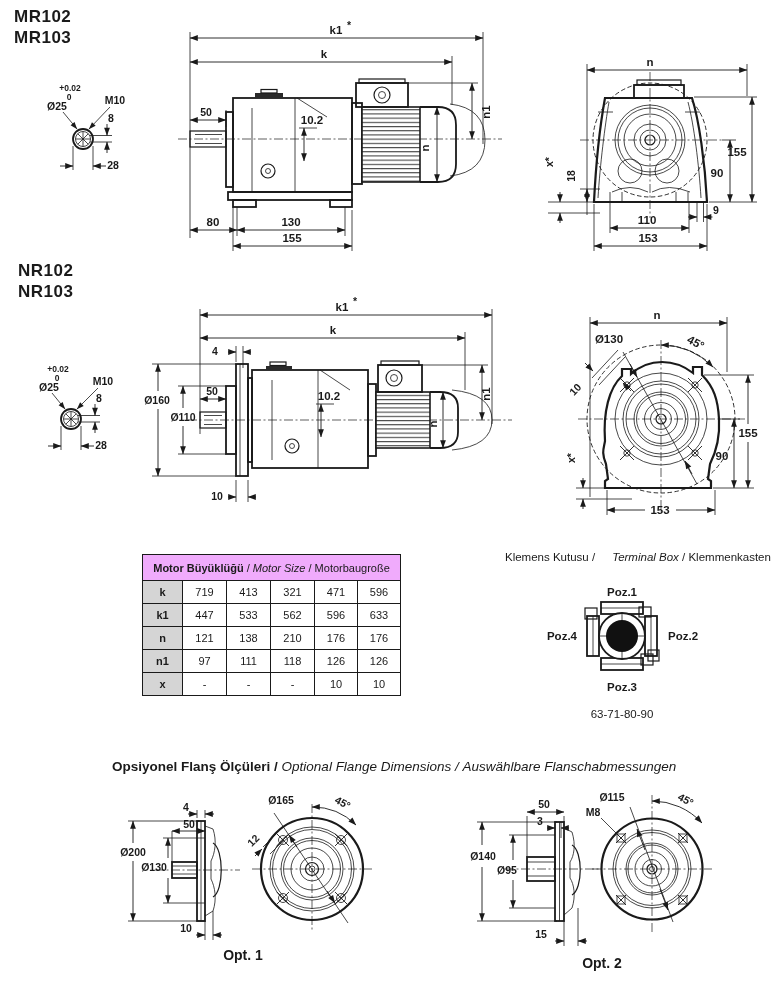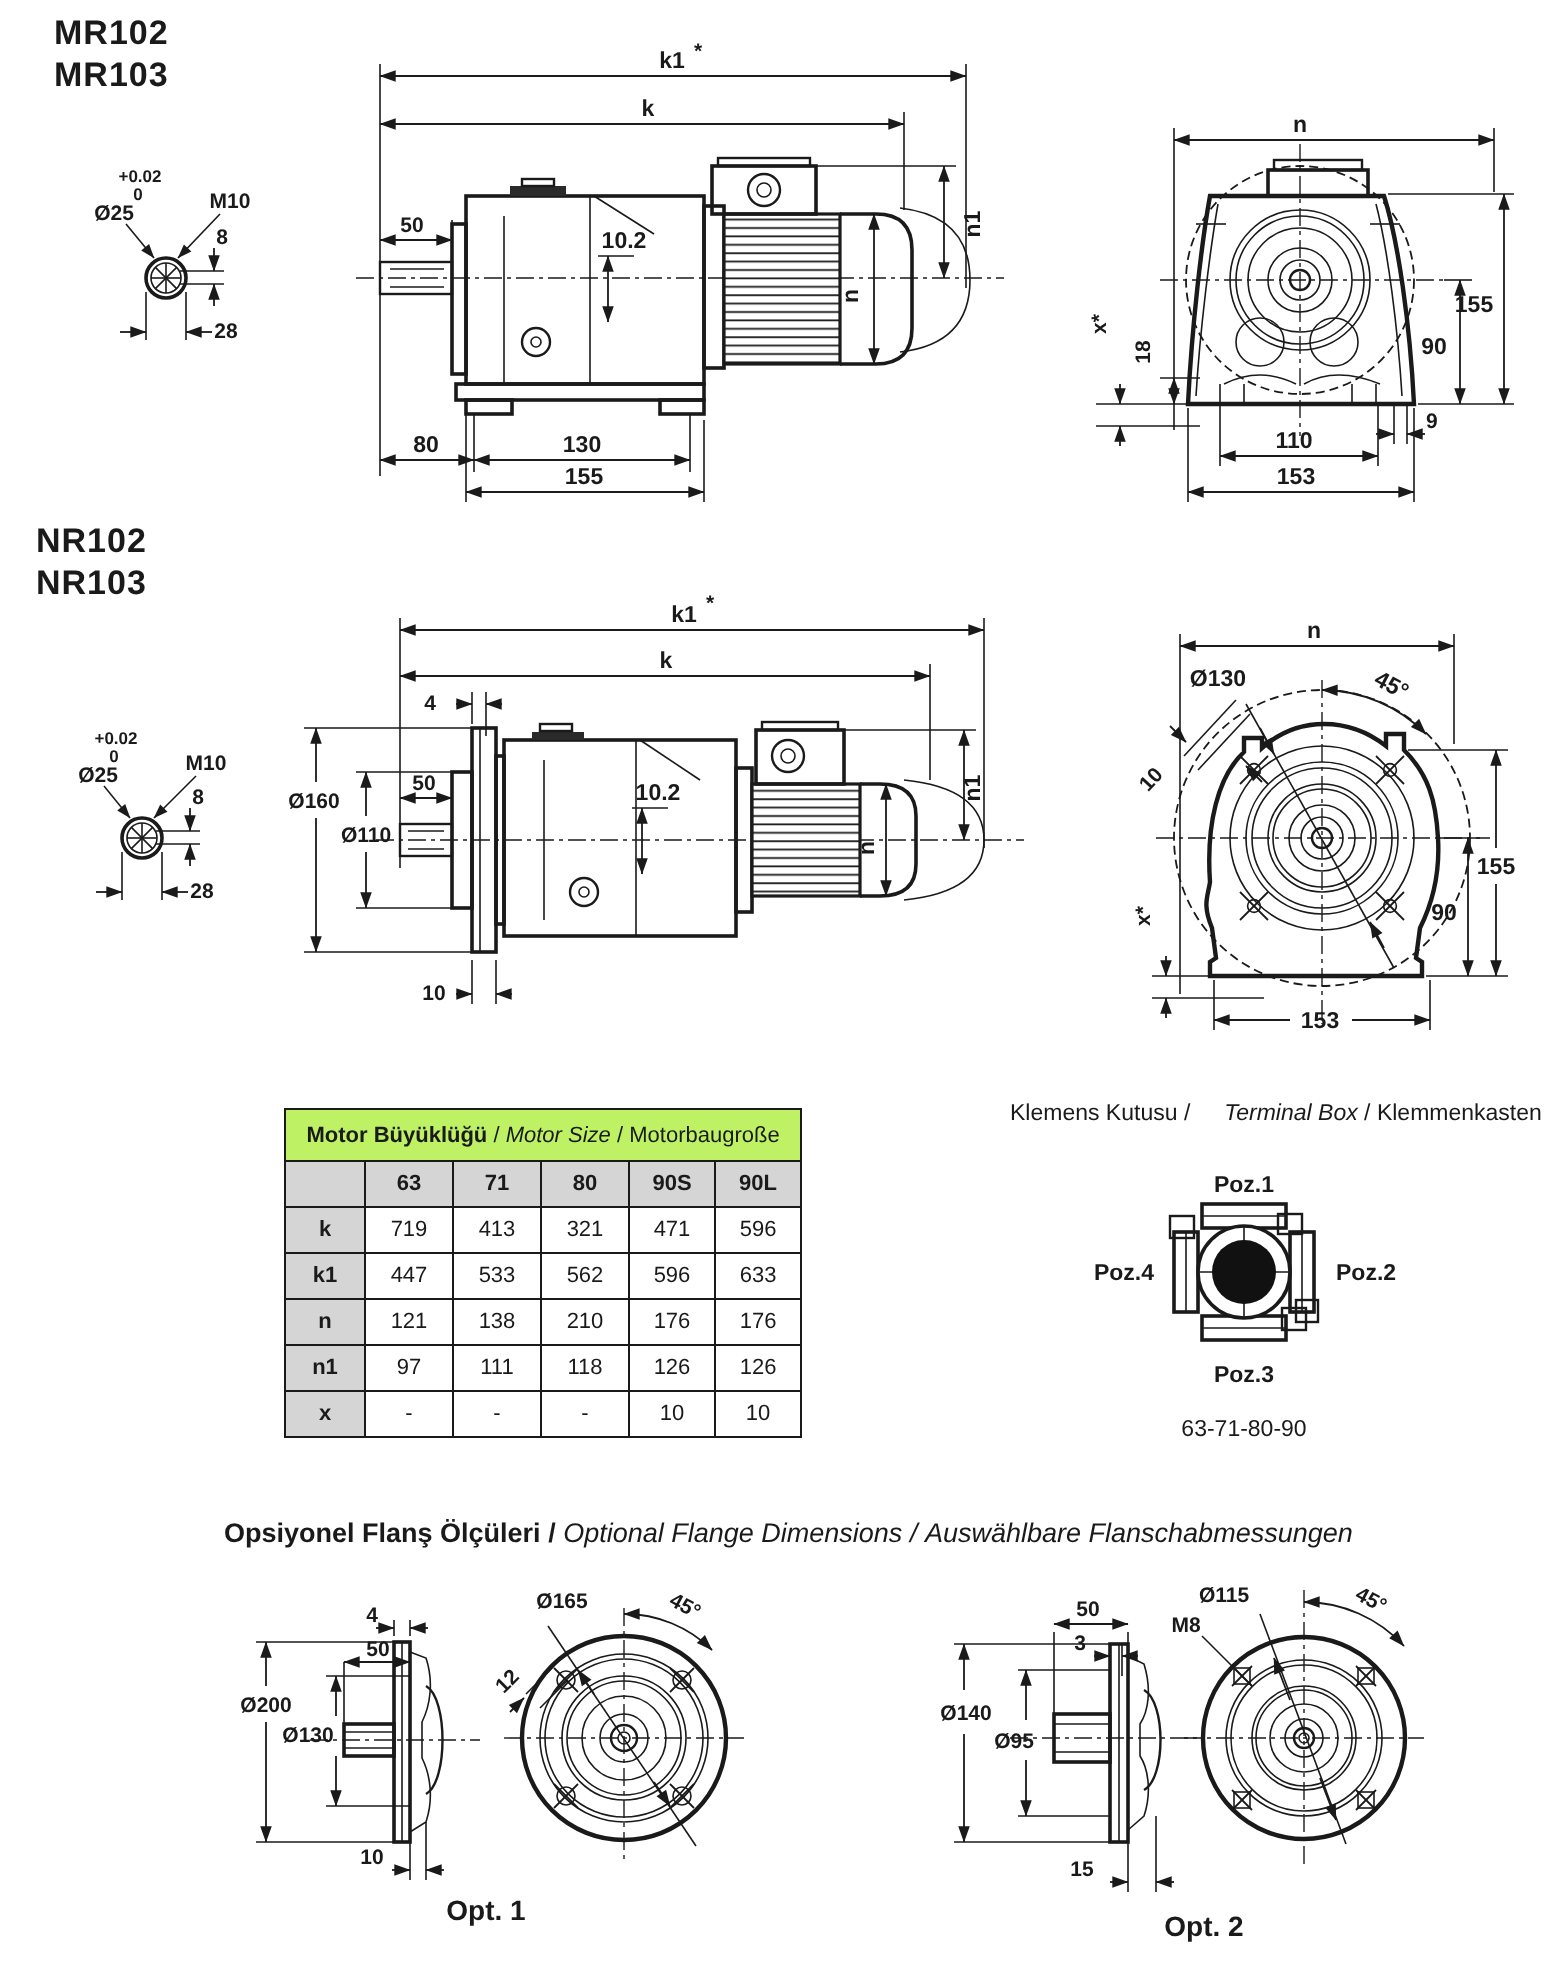--- a/index.html
+++ b/index.html
@@ -16,31 +16,31 @@
   .c{stroke:#1a1a1a;stroke-width:0.7;stroke-dasharray:9 2.5 2 2.5;fill:none;}
   .dash{stroke:#1a1a1a;stroke-width:0.9;stroke-dasharray:4.5 2.5;fill:none;}
   .ts{font-size:10.5px;} .tm{font-size:11.5px;} .tsm{font-size:8.5px;} .tlab{font-size:14px;}
   .model-title{font-size:17px;font-weight:bold;line-height:21px;letter-spacing:0.5px;}
   .sec-title{font-size:11.5px;white-space:nowrap;}
   .sec-title .b{font-weight:normal;text-align:center;} .sec-title .i{font-style:italic;padding-left:17px;}
   .flange-title{font-size:13.5px;white-space:nowrap;}
   .flange-title .b{font-weight:bold;text-align:right;} .flange-title .i{font-style:italic;}
   table.size{border-collapse:collapse;table-layout:fixed;width:258px;font-size:11px;}
   table.size td,table.size th{border:1.2px solid #1a1a1a;text-align:center;vertical-align:middle;height:22px;padding:0;}
-  table.size th.title{height:25px;background:#bef264;font-weight:normal;font-size:11px;}
+  table.size th.title{height:25px;background:#f0abfc;font-weight:normal;font-size:11px;}
   table.size th.title .b{font-weight:bold;} table.size th.title .i{font-style:italic;}
   table.size td.gray{background:#d5d5d5;font-weight:bold;}
   table.size td.val{background:#fff;font-weight:normal;}
 </style>
 </head>
 <body>
 
 <div class="page">
 
-  <div class="abs model-title" style="left:27px;top:6px;">
+  <div class="abs model-title" style="left:14px;top:6px;">
     <div>MR102</div>
     <div>MR103</div>
   </div>
 
   <svg style="left:0;top:0" width="774" height="262" viewBox="0 0 774 262">
     <defs>
       <marker id="a1" viewBox="0 0 10 8" refX="9.2" refY="4" markerWidth="10" markerHeight="8" orient="auto-start-reverse">
           <path d="M0.5,0.8 L9.5,4 L0.5,7.2 Z" fill="#1a1a1a"></path>
         </marker>
       <pattern id="fins1" patternUnits="userSpaceOnUse" width="6" height="4.2">
@@ -411,28 +411,20 @@
       <tbody>
           <tr>
             <th class="title" colspan="6">
         <span class="b">Motor Büyüklüğü</span>
         <span>/</span>
         <span class="i">Motor Size</span>
         <span>/</span>
         <span>Motorbaugroße</span>
       </th>
           </tr>
-      <tr>
-        <td class="gray"></td>
-        <td class="gray">63</td>
-        <td class="gray">71</td>
-        <td class="gray">80</td>
-        <td class="gray">90S</td>
-        <td class="gray">90L</td>
-      </tr>
       <tr>
         <td class="gray">k</td>
         <td class="val">719</td>
         <td class="val">413</td>
         <td class="val">321</td>
         <td class="val">471</td>
         <td class="val">596</td>
       </tr>
       <tr>
         <td class="gray">k1</td>

